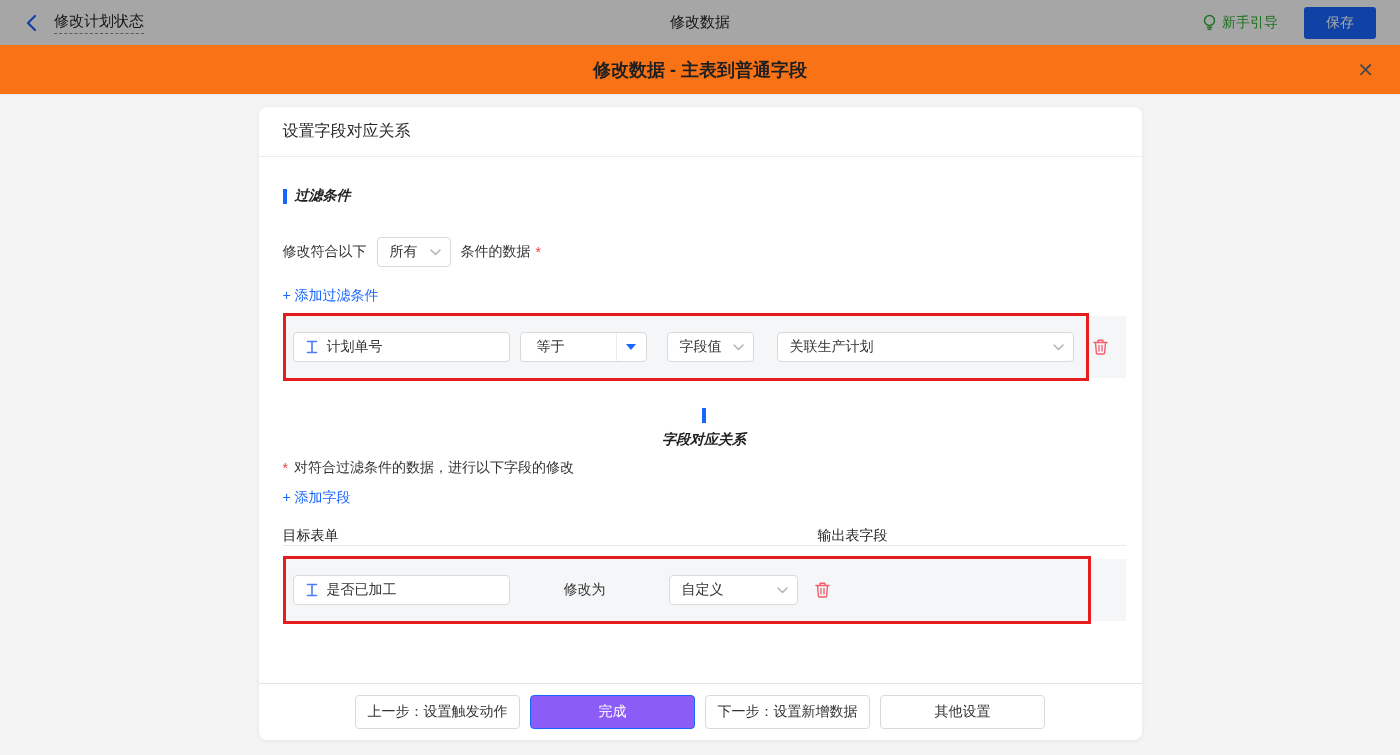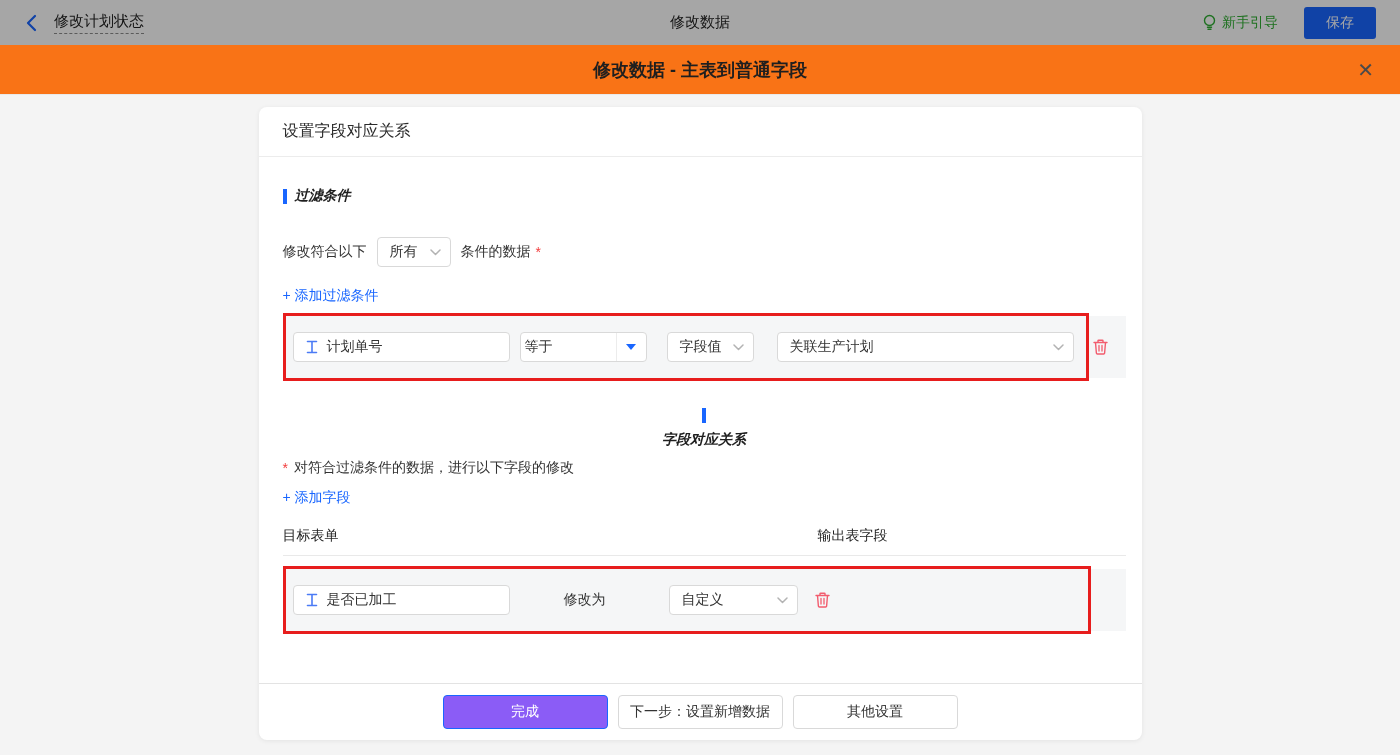--- a/index.html
+++ b/index.html
@@ -121,42 +121,41 @@
     height: 30px; background: #fff;
     border: 1px solid #d9d9d9; border-radius: 4px;
     padding: 0 12px; font-size: 14px; color: #333;
   }
   .split-select {
     display: inline-flex; align-items: center;
     height: 30px; background: #fff;
     border: 1px solid #d9d9d9; border-radius: 4px;
     font-size: 14px; color: #333; cursor: pointer;
   }
-  .split-select .txt { flex: 1; padding: 0 4px; }
+  .split-select .txt { flex: 1; padding: 0 16px; }
   .split-select .caret-zone {
     width: 30px; height: 100%;
     border-left: 1px solid #ececec;
     display: flex; align-items: center; justify-content: center;
   }
   .caret-down {
     width: 0; height: 0;
     border-left: 5px solid transparent;
     border-right: 5px solid transparent;
     border-top: 6px solid #1966ff;
   }
   .trash { display: flex; cursor: pointer; }
 
   .hint-line { margin-top: 10px; display: flex; align-items: center; font-size: 14px; color: #333; }
   .hint-line .asterisk-pre { color: #f23c3c; margin-right: 6px; }
 
   .col-headers {
     margin-top: 20px;
     width: 843px;
     display: flex;
-    padding-bottom: 10px;
     border-bottom: 1px solid #e9e9e9;
     font-size: 14px; color: #1f1f1f; font-weight: 500;
   }
   .col-target { width: 535px; }
 
   .modify-label { margin-left: 54px; width: 44px; font-size: 14px; color: #333; }
 
   
   .card-footer {
     flex: 0 0 57px;
@@ -332,19 +331,20 @@
             <path d="M6 4.5 V2.8 Q6 2.2 6.6 2.2 H10.4 Q11 2.2 11 2.8 V4.5" fill="none" stroke="#f25c6e" stroke-width="1.4"></path>
             <path d="M3.5 4.5 L4.4 15.2 Q4.5 16 5.3 16 H11.7 Q12.5 16 12.6 15.2 L13.5 4.5" fill="none" stroke="#f25c6e" stroke-width="1.4"></path>
             <path d="M7 7.5 V13 M10 7.5 V13" stroke="#f25c6e" stroke-width="1.3" stroke-linecap="round"></path>
           </svg>
         </span>
       </div>
 
     </div>
 
     <div class="card-footer">
+      <button class="btn">上一步：设置触发动作</button>
       <button class="btn btn-primary">完成</button>
       <button class="btn">下一步：设置新增数据</button>
       <button class="btn">其他设置</button>
     </div>
 
   </div>
 </div>
 
 </body></html>

